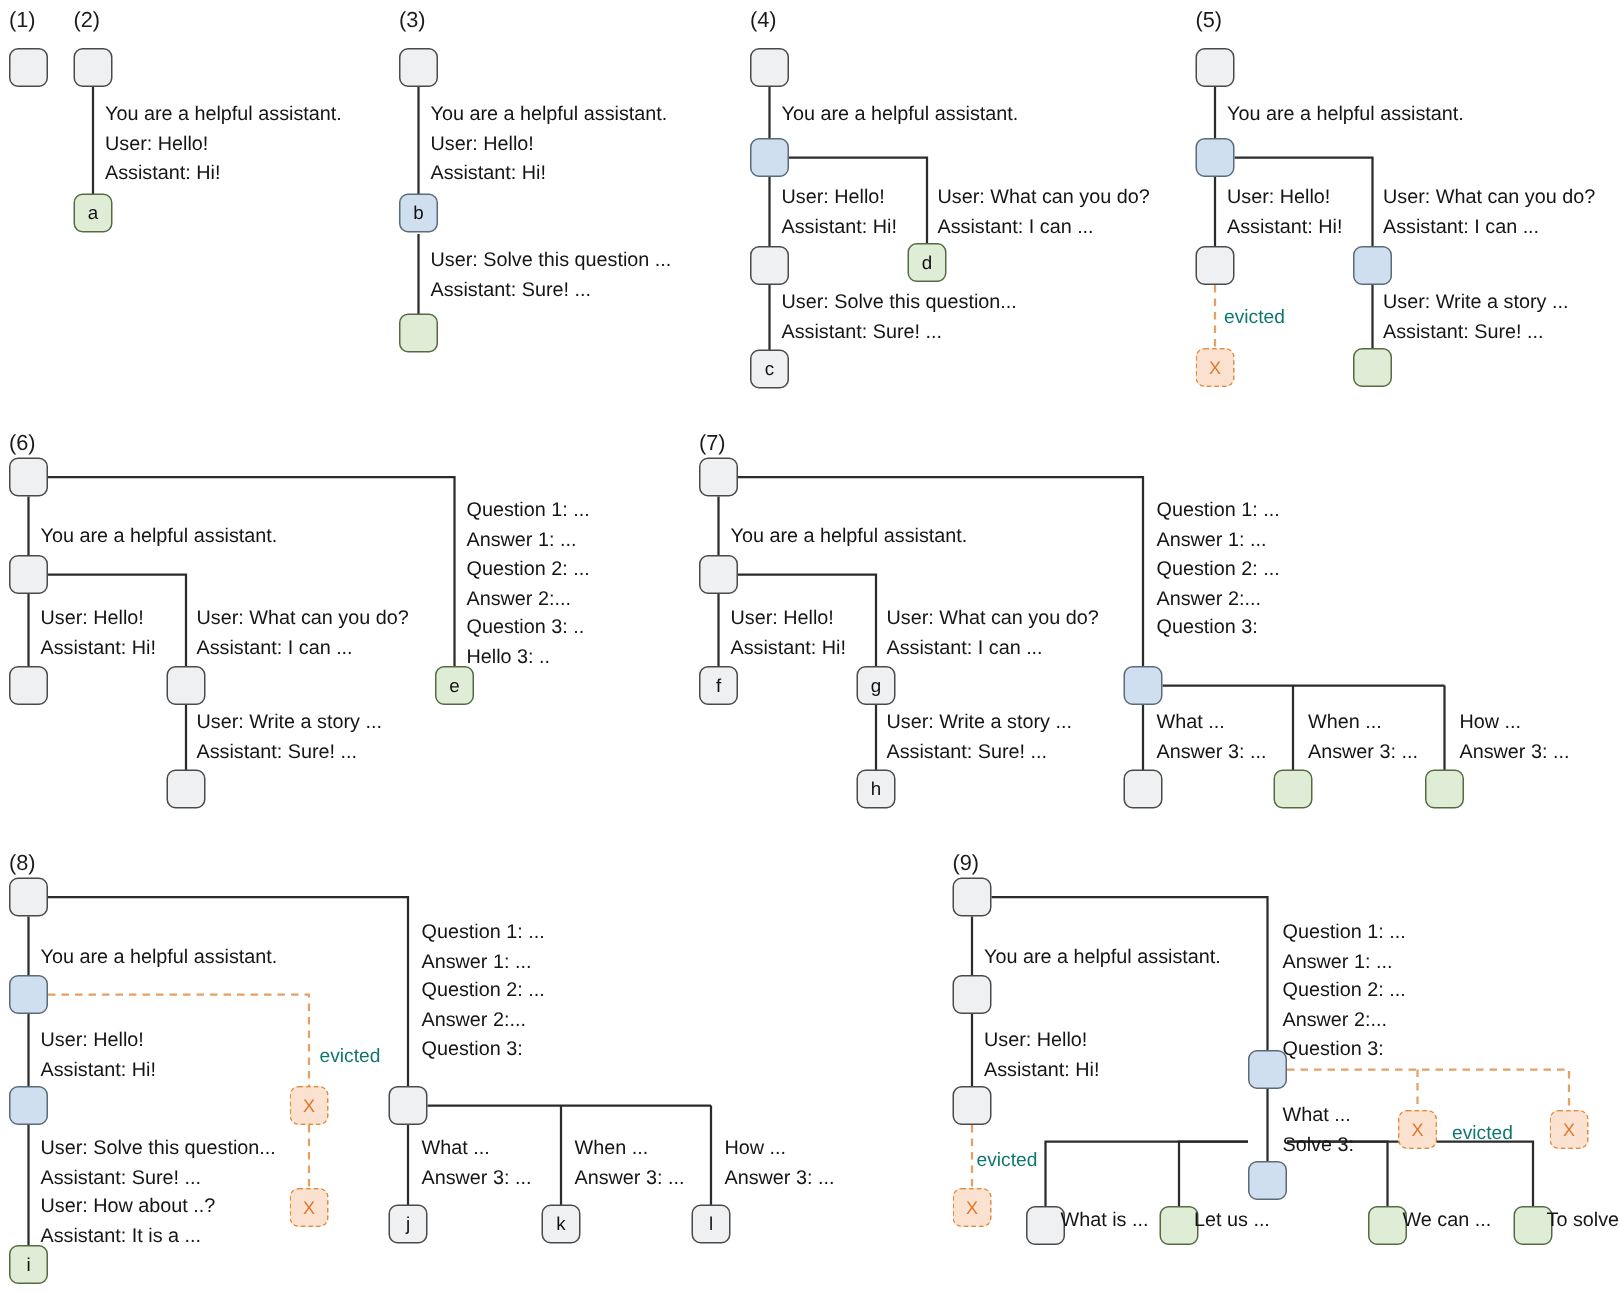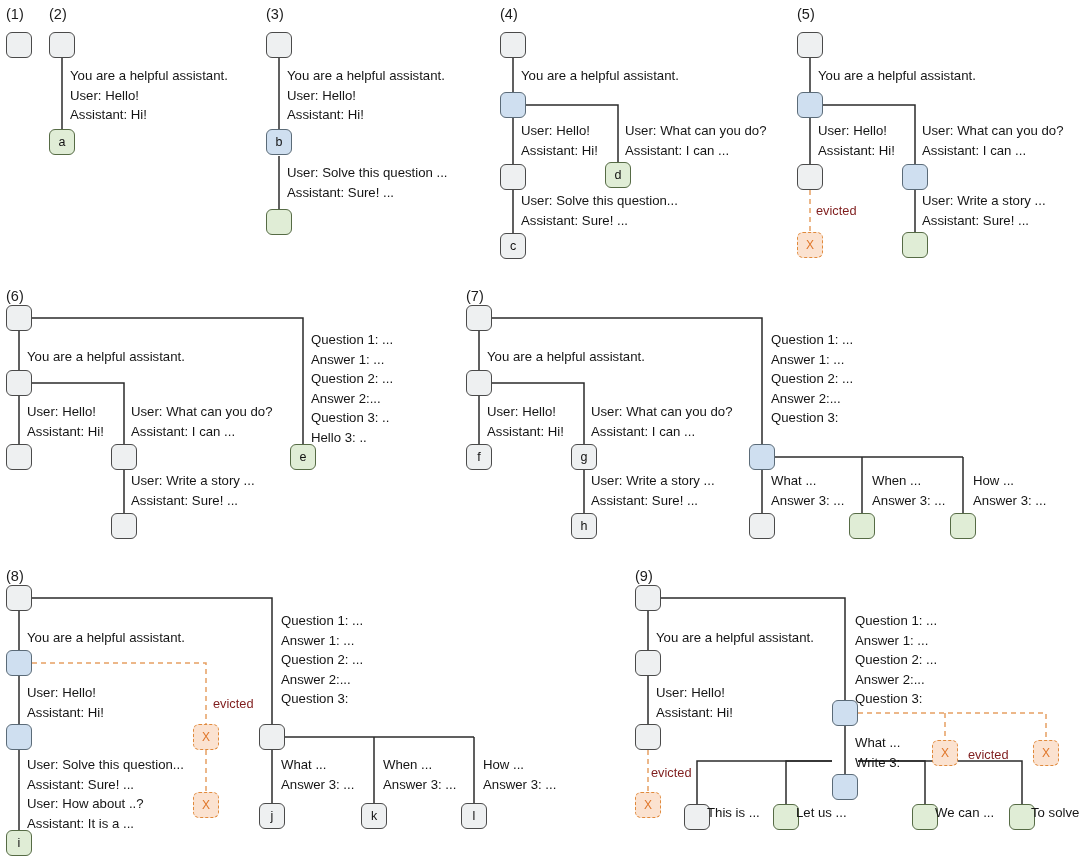--- a/index.html
+++ b/index.html
@@ -10,21 +10,21 @@
   .node{position:absolute;width:26px;height:26px;border-radius:6px;box-sizing:border-box;
         border:1.4px solid #3f3f3f;background:#eceff1;
         display:flex;align-items:center;justify-content:center;
         font-size:12.5px;color:#111;line-height:1;}
   .node.gray{background:#eef0f1;border-color:#4a4a4a;}
   .node.blue{background:#cfdff0;border-color:#5b6b78;}
   .node.green{background:#e0edd6;border-color:#566b45;}
   .node.evicted{background:#fbe2d0;border:1.7px dashed #e08a3c;color:#e0762a;
                 font-size:12px;font-weight:400;}
   .cap{position:absolute;font-size:13.2px;color:#151515;white-space:nowrap;line-height:19.5px;}
-  .evlabel{position:absolute;font-size:12.8px;color:#7f1d1d;white-space:nowrap;}
+  .evlabel{position:absolute;font-size:12.8px;color:#0f766e;white-space:nowrap;}
 </style>
 </head>
 <body>
 
 <div id="stage">
 
   <svg id="wires" viewBox="0 0 1080 862">
     <g stroke="#2b2b2b" stroke-width="1.5" fill="none">
 
       <path d="M62,58 L62,130"></path>
@@ -306,24 +306,24 @@
   </div>
   <div class="cap" style="left:855px;top:611px;">
     <div>Question 1: ...</div>
     <div>Answer 1: ...</div>
     <div>Question 2: ...</div>
     <div>Answer 2:...</div>
     <div>Question 3:</div>
   </div>
   <div class="cap" style="left:855px;top:733px;">
     <div>What ...</div>
-    <div>Write 3:</div>
+    <div>Solve 3:</div>
   </div>
   <div class="cap" style="left:707px;top:803px;">
-    <div>This is ...</div>
+    <div>What is ...</div>
   </div>
   <div class="cap" style="left:796px;top:803px;">
     <div>Let us ...</div>
   </div>
   <div class="cap" style="left:935px;top:803px;">
     <div>We can ...</div>
   </div>
   <div class="cap" style="left:1031px;top:803px;">
     <div>To solve ...</div>
   </div>

